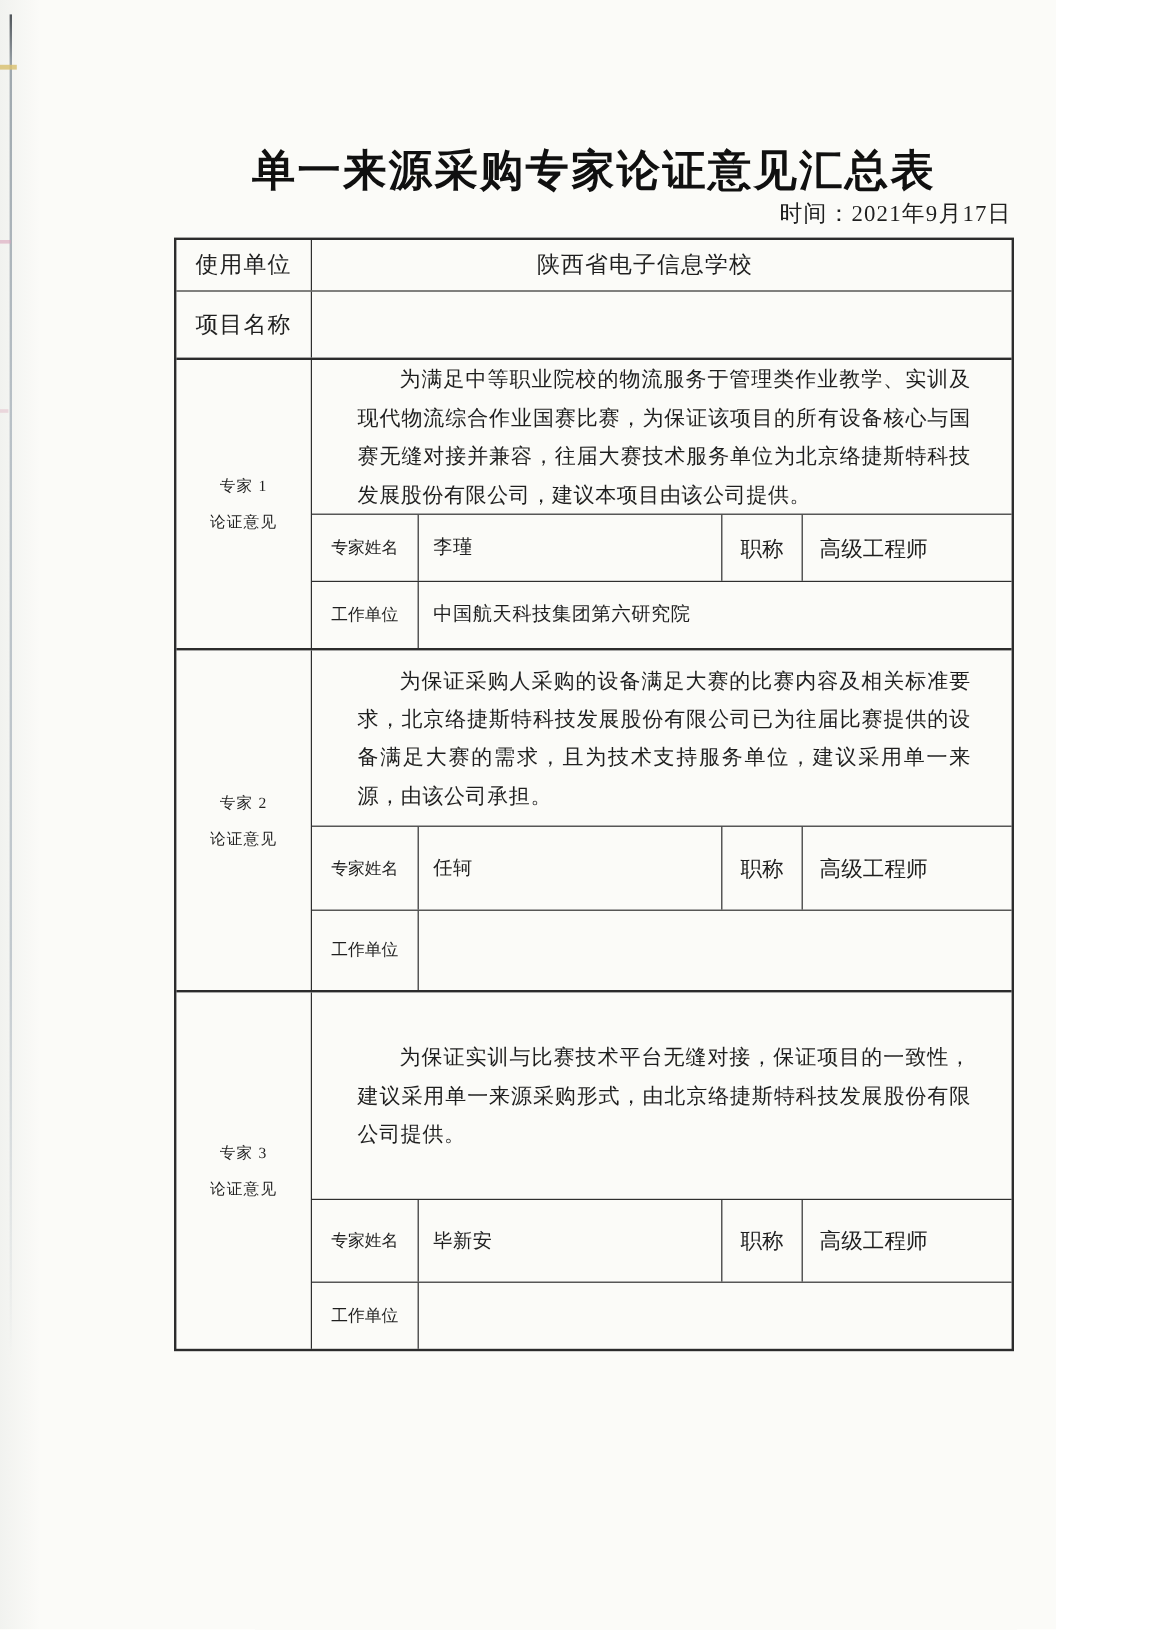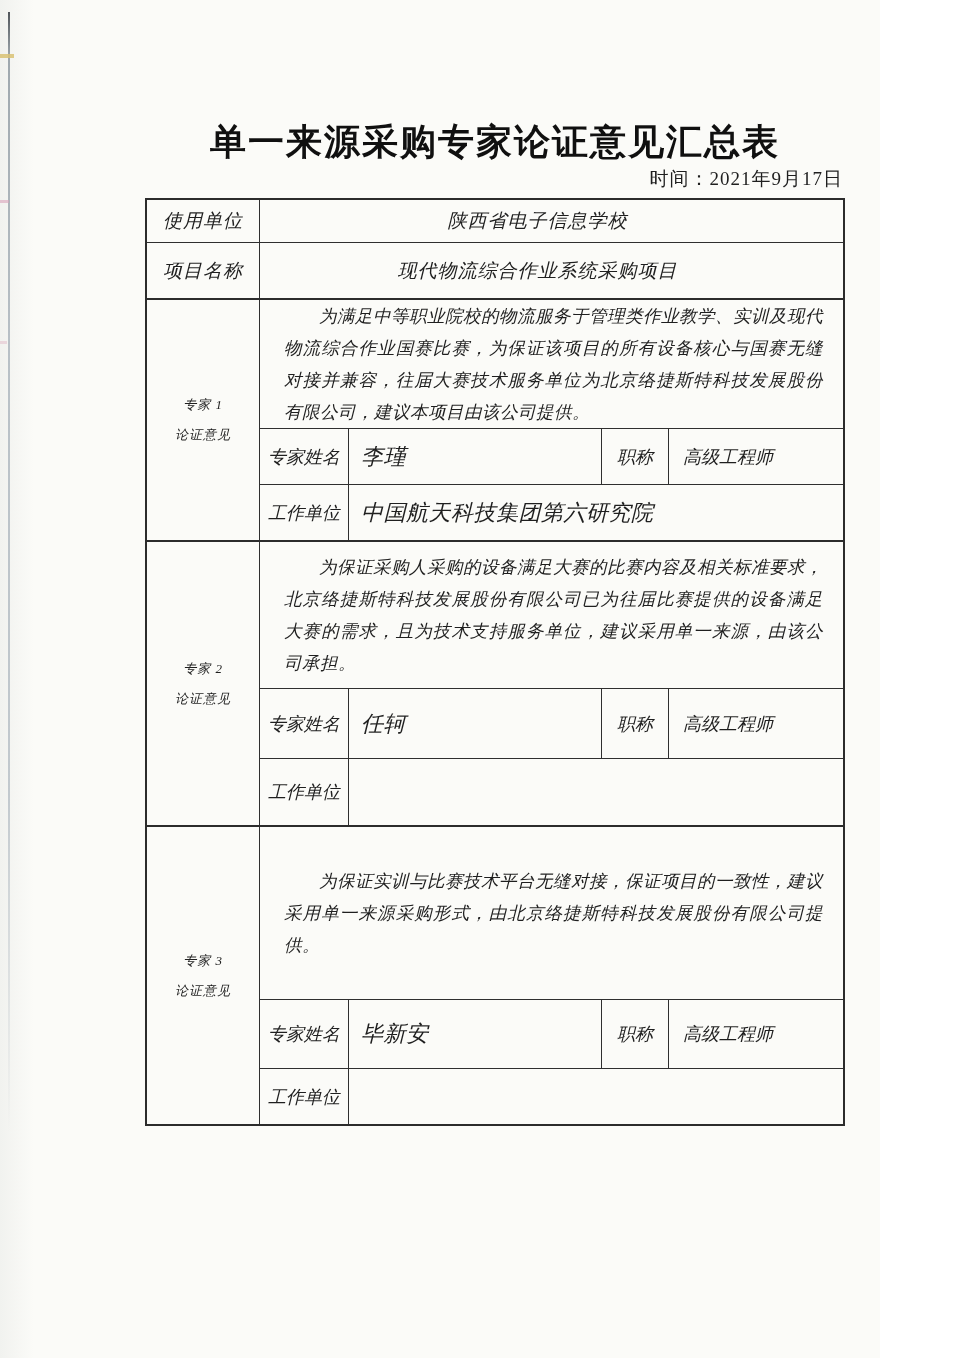--- a/index.html
+++ b/index.html
@@ -37,21 +37,20 @@
     text-align:right;
     font-size:19px;line-height:26px;
     padding-right:2px;
     letter-spacing:1px;
   }
 
   .doc-table{
     margin-top:6px;
     border:2.5px solid #2c2c2c;
     background:transparent;
-    font-style:italic;
   }
   .info-row{display:flex;align-items:stretch;}
   .r1{height:42px;}
   .r2{height:55px;border-top:1.5px solid #2f2f2f;}
   .r3{height:47px;border-top:1.5px solid #2f2f2f;}
   .info-label{
     width:112px;flex:0 0 112px;
     border-right:1.5px solid #2f2f2f;
     display:flex;align-items:center;justify-content:center;
     font-size:19px;letter-spacing:1px;
@@ -68,35 +67,35 @@
     border-right:1.5px solid #2f2f2f;
     display:flex;flex-direction:column;align-items:center;justify-content:center;
     font-size:13px;line-height:30px;letter-spacing:1px;
   }
   .expert-body{flex:1;display:flex;flex-direction:column;}
   .opinion{
     display:flex;align-items:center;
     padding:0 18px 0 22px;
   }
   .opinion p{
-    margin:2px;text-indent:2em;
+    margin:16px;text-indent:2em;
     font-size:17.5px;line-height:32px;
     text-align:justify;letter-spacing:.5px;
   }
   .name-row{display:flex;align-items:stretch;border-top:1.5px solid #2f2f2f;}
   .unit-row{display:flex;align-items:stretch;border-top:1.5px solid #2f2f2f;}
   .cell-label{
     width:88px;flex:0 0 88px;
     border-right:1.5px solid #2f2f2f;
     display:flex;align-items:center;justify-content:center;
-    font-size:18px;
+    font-size:14px;
   }
   .cell-value{
     flex:1;display:flex;align-items:center;
-    font-size:22px;padding-left:12px;letter-spacing:.5px;
+    font-size:16px;padding-left:12px;letter-spacing:.5px;
   }
   .cell-title-label{
     width:66px;flex:0 0 66px;
     border-left:1.5px solid #2f2f2f;border-right:1.5px solid #2f2f2f;
     display:flex;align-items:center;justify-content:center;
     font-size:18px;
   }
   .cell-title-value{
     width:160px;flex:0 0 160px;
     display:flex;align-items:center;
@@ -128,21 +127,20 @@
 
     <div class="doc-table">
 
       <div class="info-row r1">
         <div class="info-label">使用单位</div>
         <div class="info-value">陕西省电子信息学校</div>
       </div>
 
       <div class="info-row r2">
         <div class="info-label">项目名称</div>
-        <div class="info-value">现代物流综合作业系统采购项目</div>
       </div>
 
 
       <div class="expert e1">
         <div class="expert-label">
           <span>专家 1</span>
           <span>论证意见</span>
         </div>
         <div class="expert-body">
           <div class="opinion">

